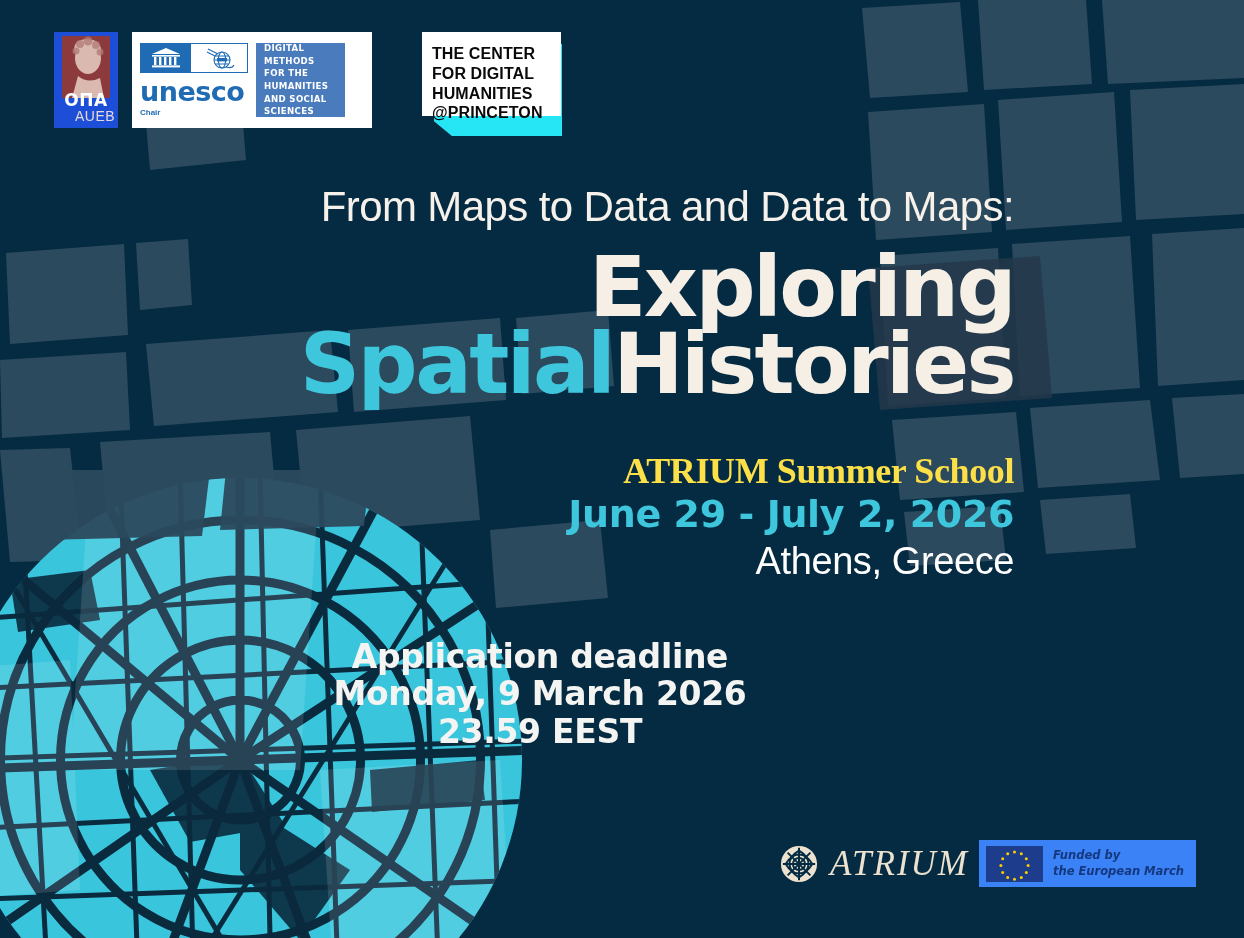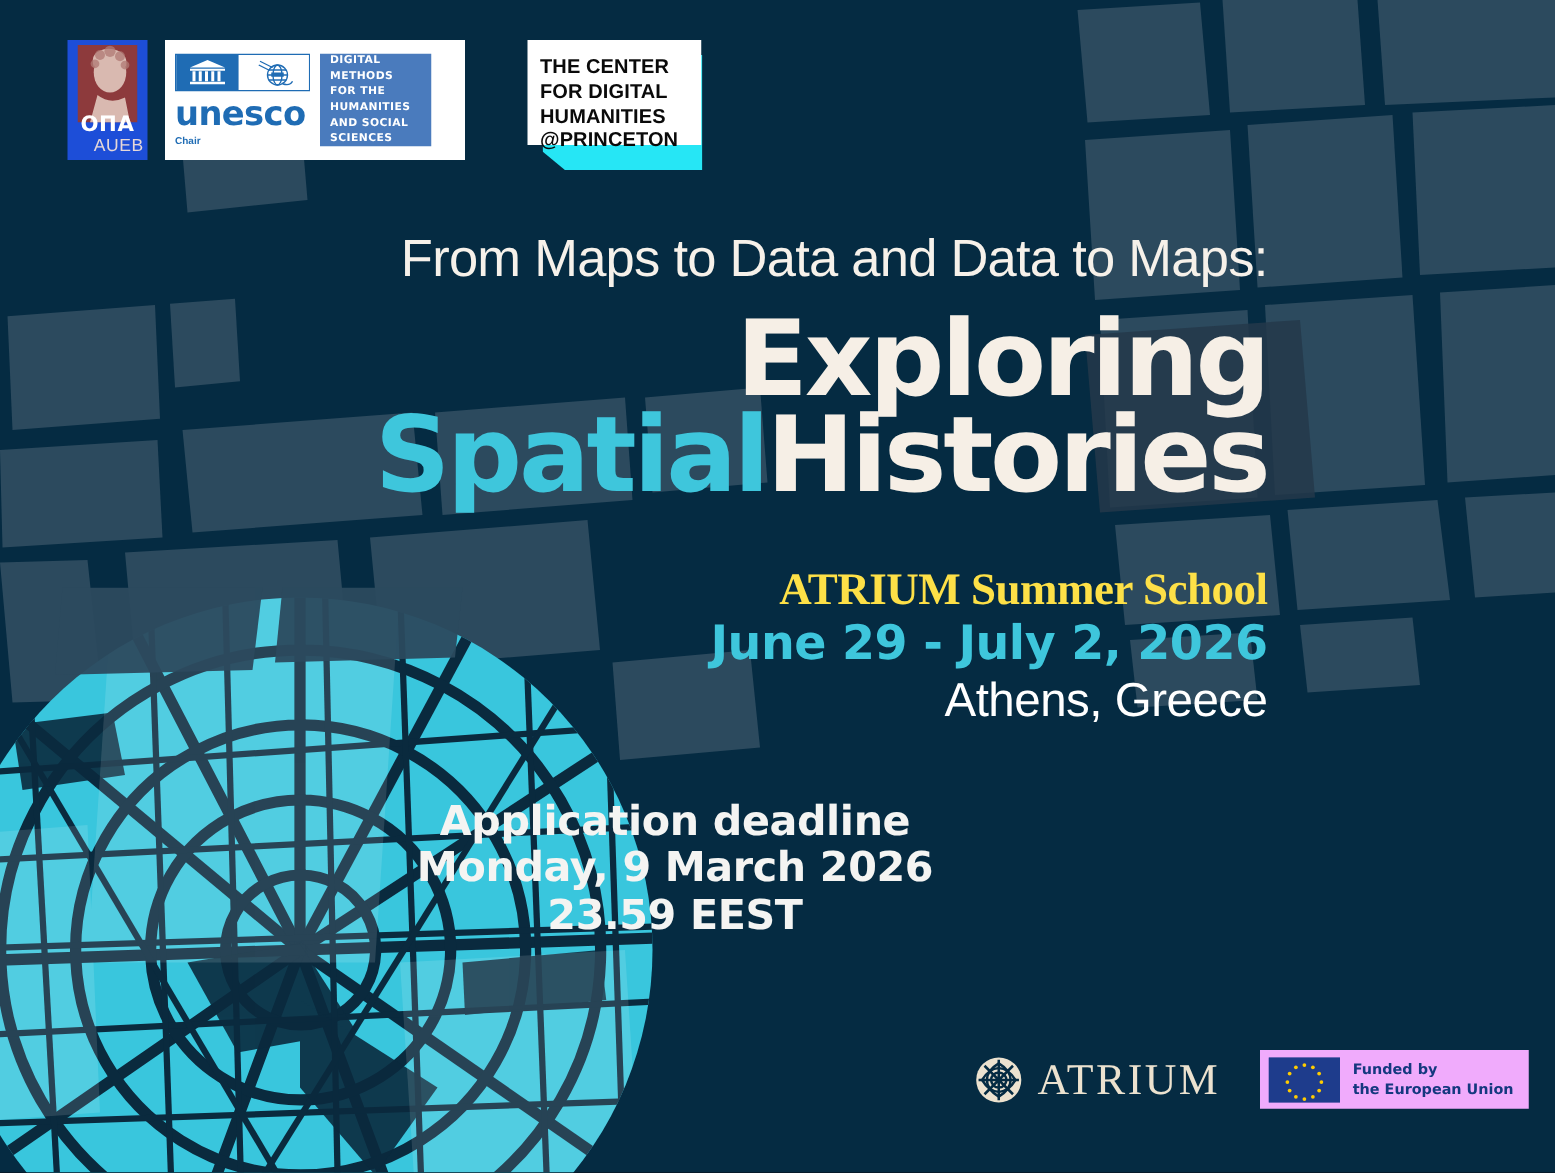--- a/index.html
+++ b/index.html
@@ -116,31 +116,31 @@
   
   #deadline { position:absolute; left:0; top:638px; width:1014px; text-align:center;margin-left:33px; }
   #deadline div {
     color:#f4f4f2; font-weight:bold; font-size:33px; line-height:1.13;
     letter-spacing:-.3px; font-family:"DejaVu Sans", sans-serif;
   }
 
   
   #footer-logos {
     position:absolute; left:780px; top:840px;
-    display:flex; align-items:center; gap:32px;
+    display:flex; align-items:center; gap:10px;font-style:italic;
   }
   .atrium-lock { display:flex; align-items:center; gap:12px; }
   .atrium-mark { width:38px; height:38px; }
   .atrium-mark svg { display:block; width:100%; height:100%; }
   .atrium-word {
     color:#ece2cf; font-size:35px; letter-spacing:2px; font-weight:400;
     font-family:"Liberation Serif", serif;
   }
   .eu-badge {
-    background:#f0abfc; display:flex; align-items:center; gap:10px;
+    background:#3b82f6; display:flex; align-items:center; gap:10px;
     padding:6px 12px 6px 7px; height:47px;
   }
   .eu-flag { width:57px; height:36px; background:#1e3c8c; position:relative; }
   .eu-flag svg { display:block; width:100%; height:100%; }
   .eu-text {
     color:#14387f; font-weight:bold; font-size:11.5px; line-height:1.38;
     font-family:"DejaVu Sans", sans-serif;
   }
 </style>
 </head>
@@ -378,18 +378,18 @@
             <circle cx="21.7" cy="31.4" r="1.5"></circle>
             <circle cx="16.7" cy="26.4" r="1.5"></circle>
             <circle cx="14.9" cy="19.6" r="1.5"></circle>
             <circle cx="16.7" cy="12.8" r="1.5"></circle>
             <circle cx="21.7" cy="7.8" r="1.5"></circle>
           </g>
         </svg>
       </div>
       <div class="eu-text">
         <div>Funded by</div>
-        <div>the European Union</div>
+        <div>the European March</div>
       </div>
     </div>
   </div>
 
 </div>
 
 </body></html>

